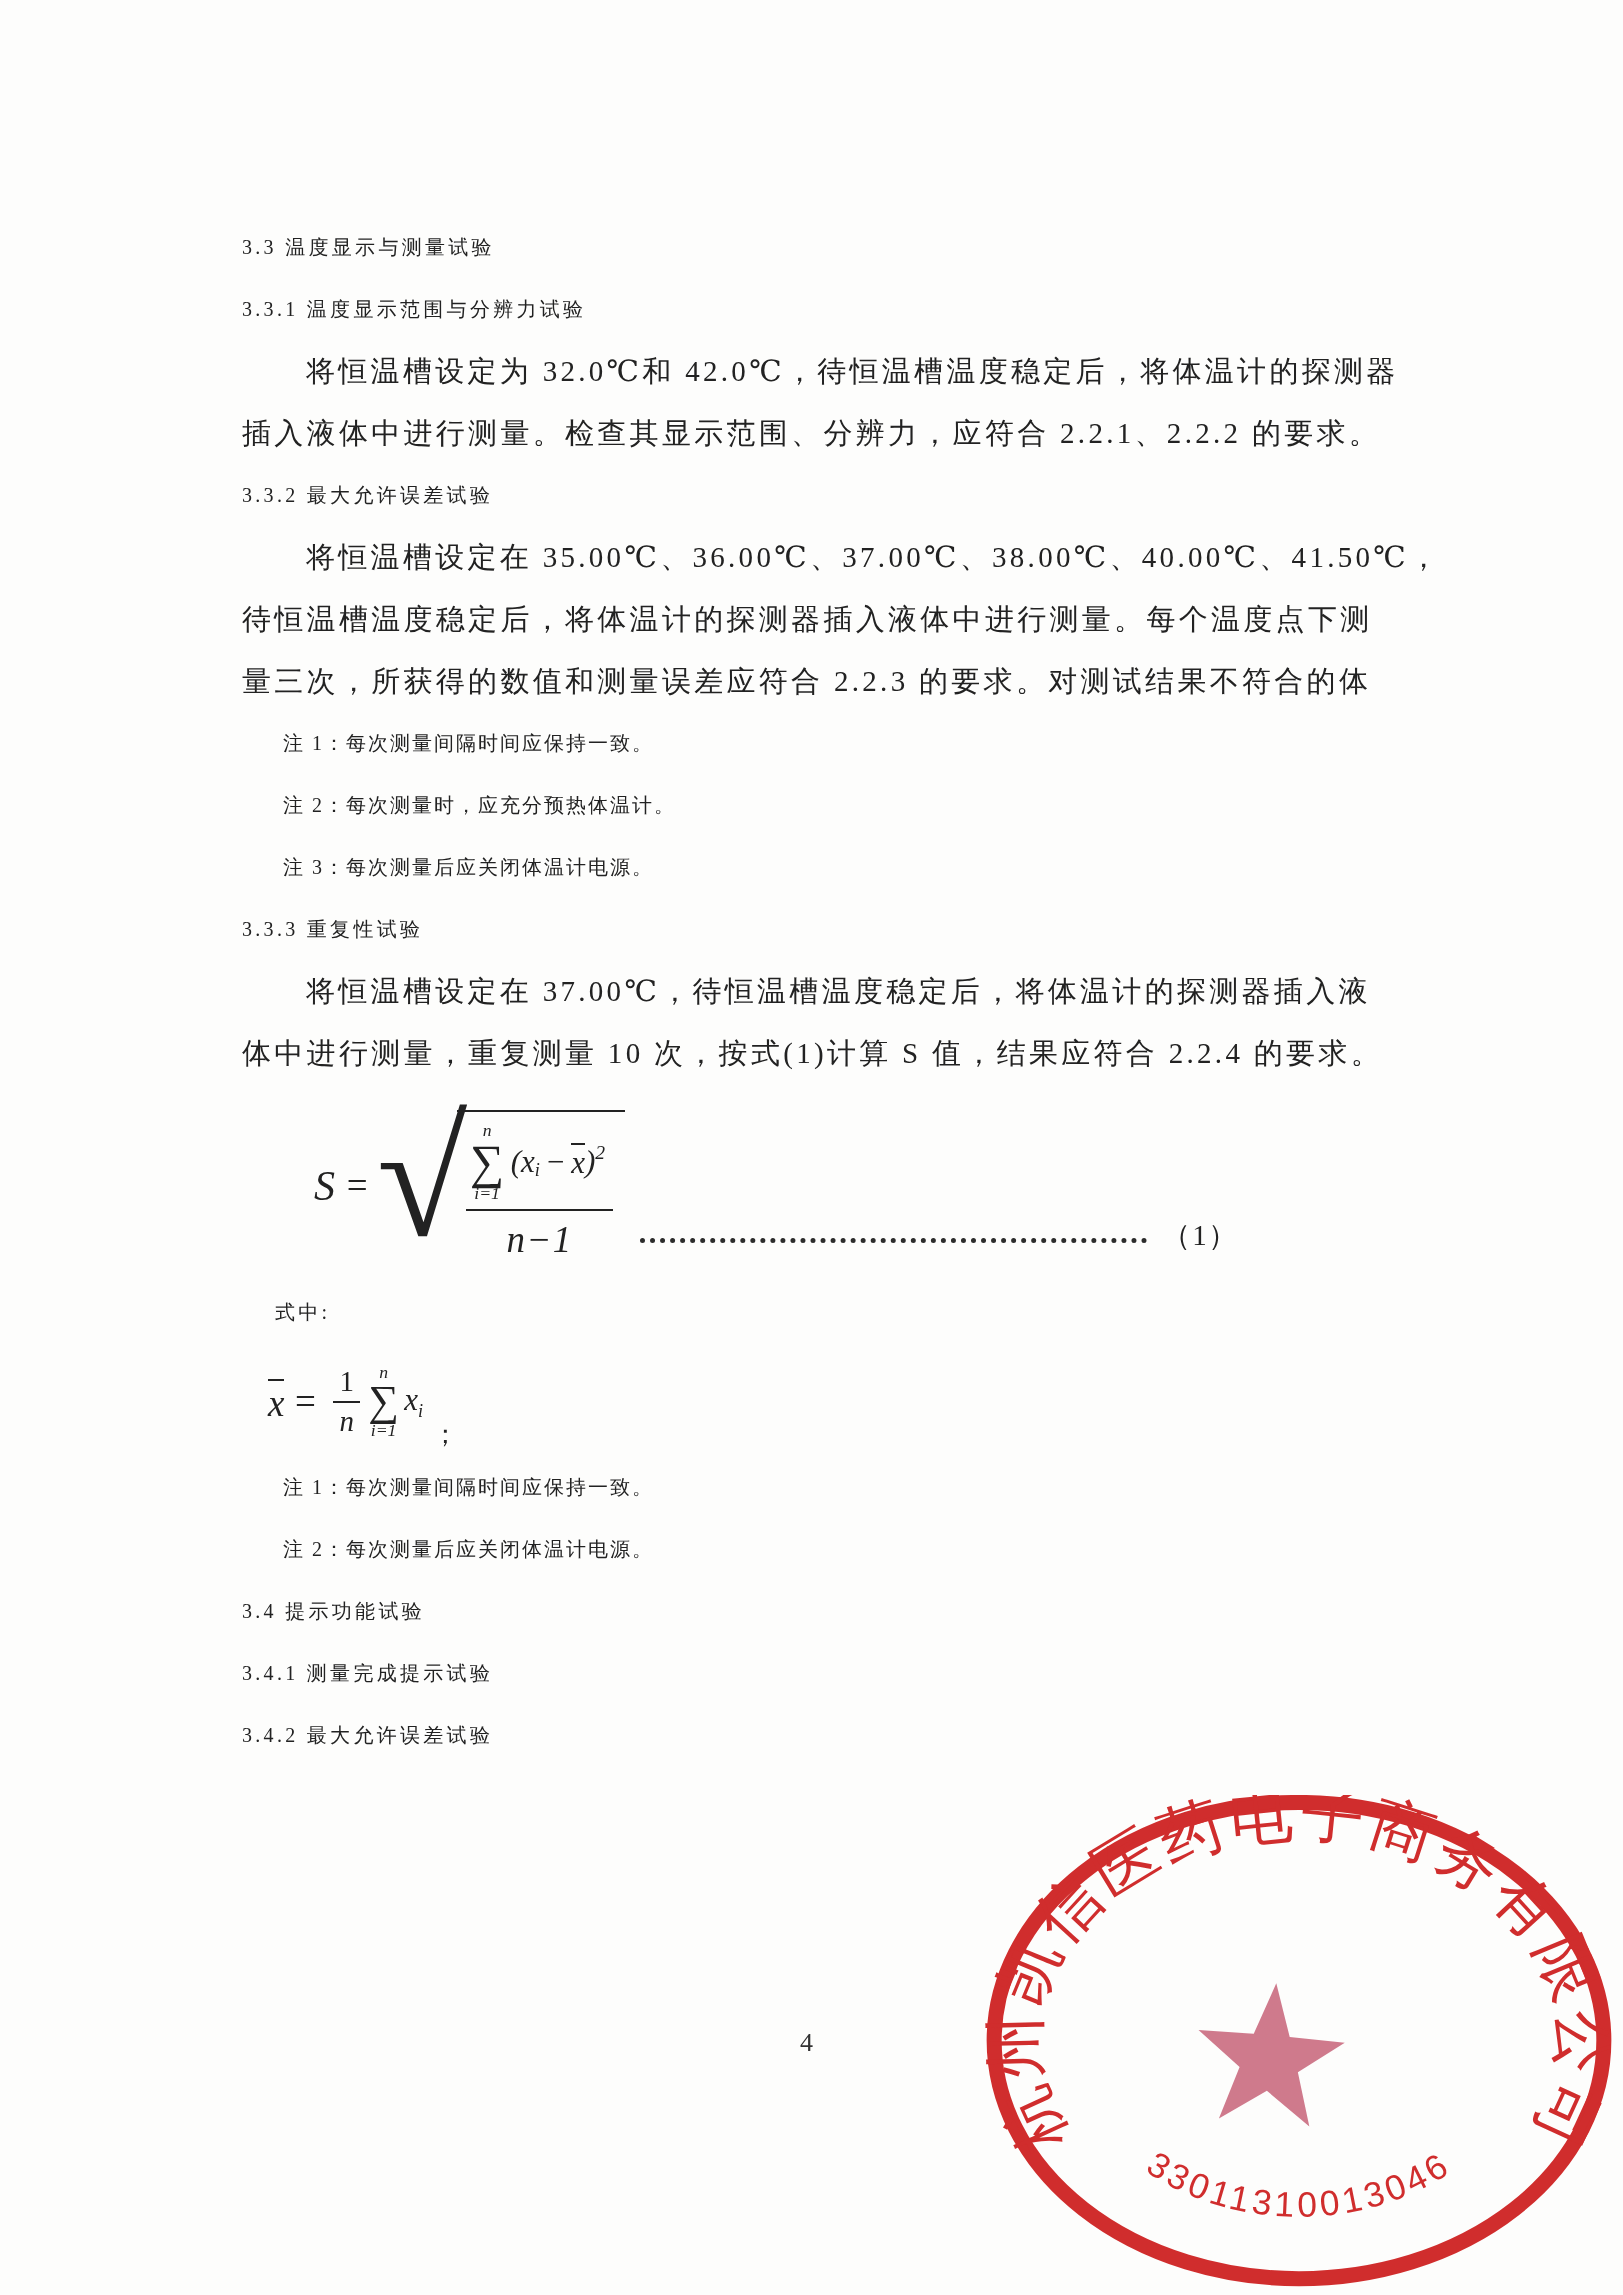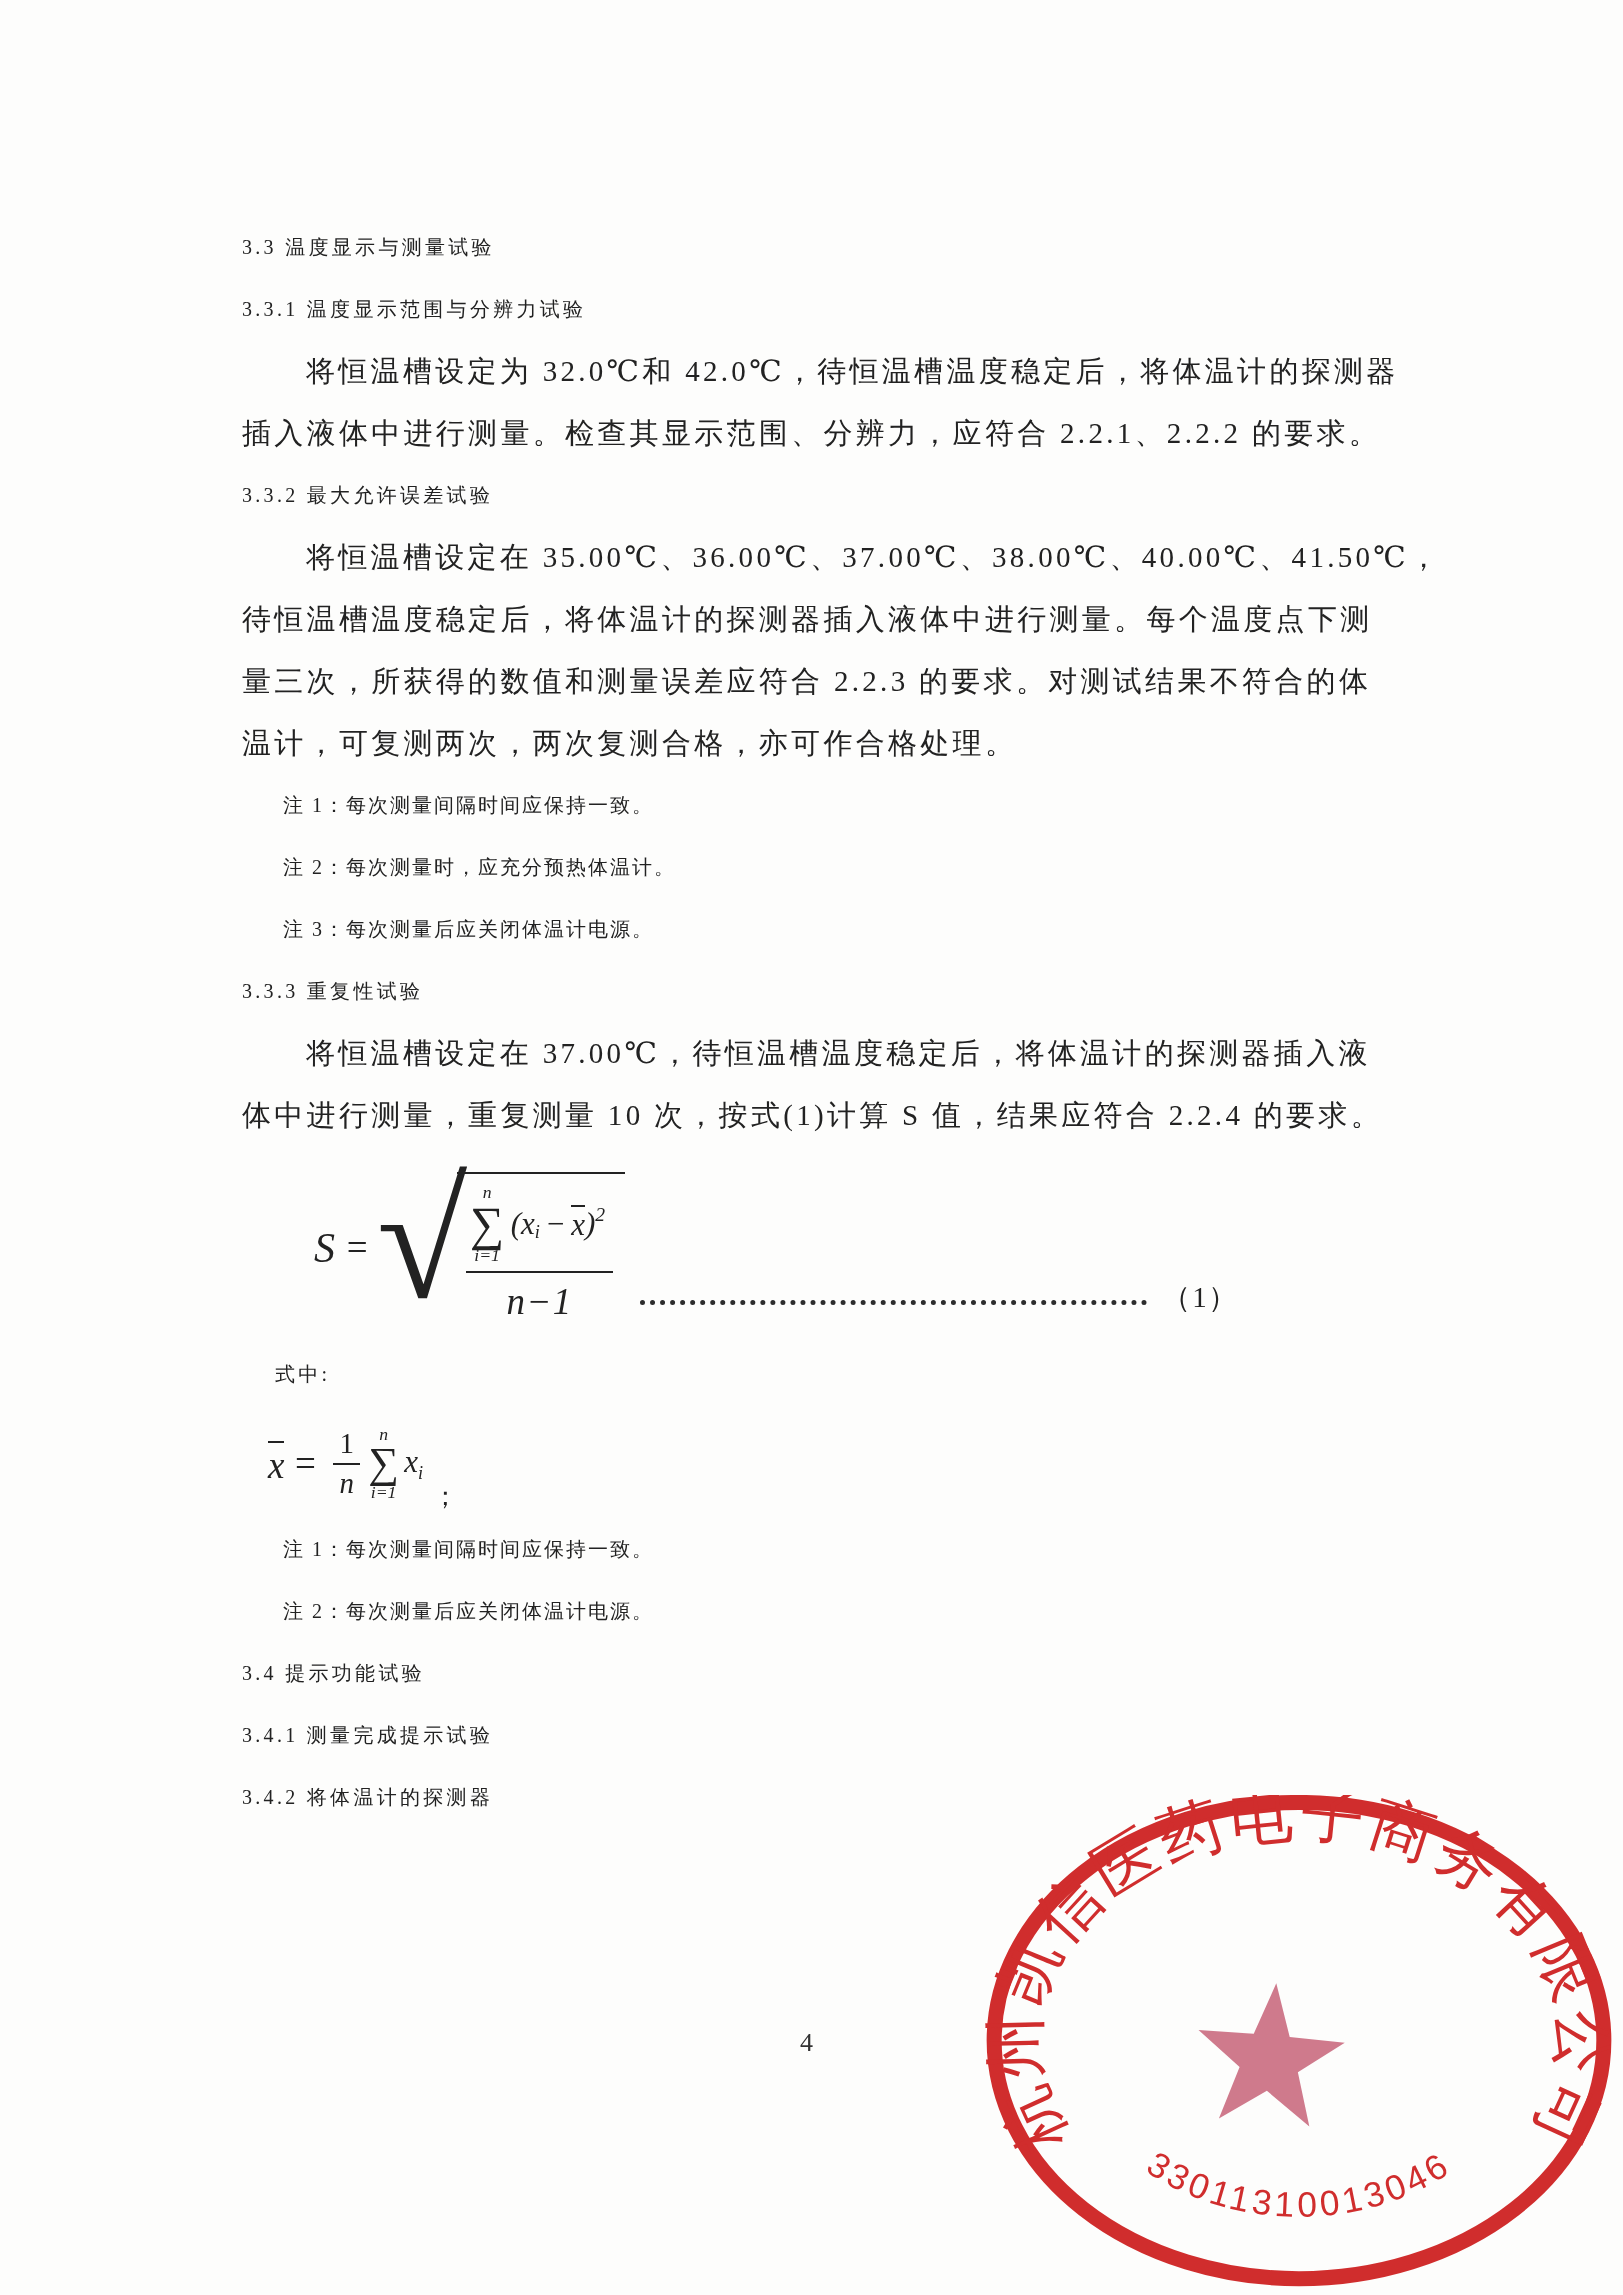--- a/index.html
+++ b/index.html
@@ -95,21 +95,20 @@
   <div class="content">
 
     <div class="line heading">3.3 温度显示与测量试验</div>
     <div class="line heading">3.3.1 温度显示范围与分辨力试验</div>
     <div class="line indent">将恒温槽设定为 32.0℃和 42.0℃，待恒温槽温度稳定后，将体温计的探测器</div>
     <div class="line">插入液体中进行测量。检查其显示范围、分辨力，应符合 2.2.1、2.2.2 的要求。</div>
     <div class="line heading">3.3.2 最大允许误差试验</div>
     <div class="line indent">将恒温槽设定在 35.00℃、36.00℃、37.00℃、38.00℃、40.00℃、41.50℃，</div>
     <div class="line">待恒温槽温度稳定后，将体温计的探测器插入液体中进行测量。每个温度点下测</div>
     <div class="line">量三次，所获得的数值和测量误差应符合 2.2.3 的要求。对测试结果不符合的体</div>
-    <div class="line">温计，可复测两次，两次复测合格，亦可作合格处理。</div>
     <div class="line note">注 1：每次测量间隔时间应保持一致。</div>
     <div class="line note">注 2：每次测量时，应充分预热体温计。</div>
     <div class="line note">注 3：每次测量后应关闭体温计电源。</div>
     <div class="line heading">3.3.3 重复性试验</div>
     <div class="line indent">将恒温槽设定在 37.00℃，待恒温槽温度稳定后，将体温计的探测器插入液</div>
     <div class="line">体中进行测量，重复测量 10 次，按式(1)计算 S 值，结果应符合 2.2.4 的要求。</div>
 
     <div class="formula1-row">
       <span class="f-lhs">S</span>
       <span class="f-eq">=</span>
@@ -156,21 +155,21 @@
         <span class="lim">i=1</span>
       </span>
       <span class="xi"><span>x</span><sub>i</sub></span>
       <span class="semi">；</span>
     </div>
 
     <div class="line note">注 1：每次测量间隔时间应保持一致。</div>
     <div class="line note">注 2：每次测量后应关闭体温计电源。</div>
     <div class="line heading">3.4 提示功能试验</div>
     <div class="line heading">3.4.1 测量完成提示试验</div>
-    <div class="line heading">3.4.2 将体温计的探测器</div>
+    <div class="line heading">3.4.2 最大允许误差试验</div>
 
   </div>
 
   <div class="page-number">4</div>
 
   <svg class="stamp" viewBox="0 0 960 762" xmlns="http://www.w3.org/2000/svg" xmlns:xlink="http://www.w3.org/1999/xlink">
     <defs>
       <path id="stamp-top-arc" d="M 134 531 A 400 312 0 1 1 826 531" fill="none"></path>
       <path id="stamp-bottom-arc" d="M 212 548 A 350 270 0 0 0 748 548" fill="none"></path>
     </defs>

